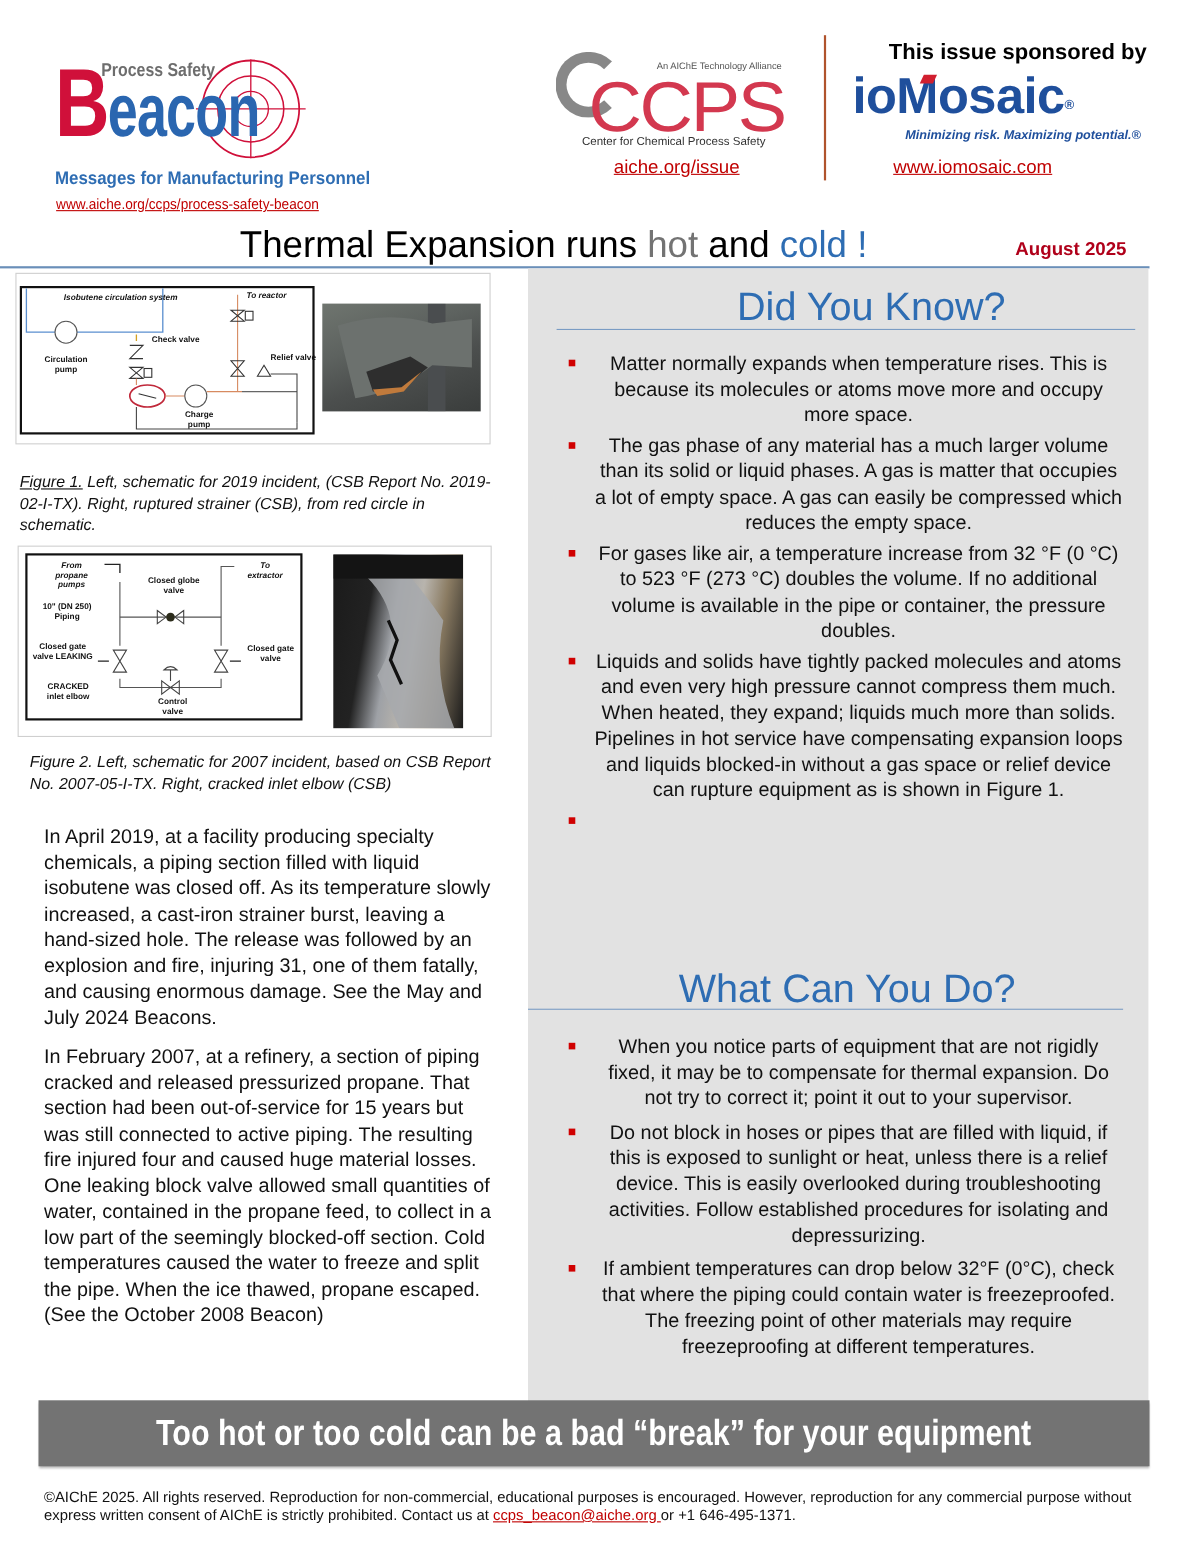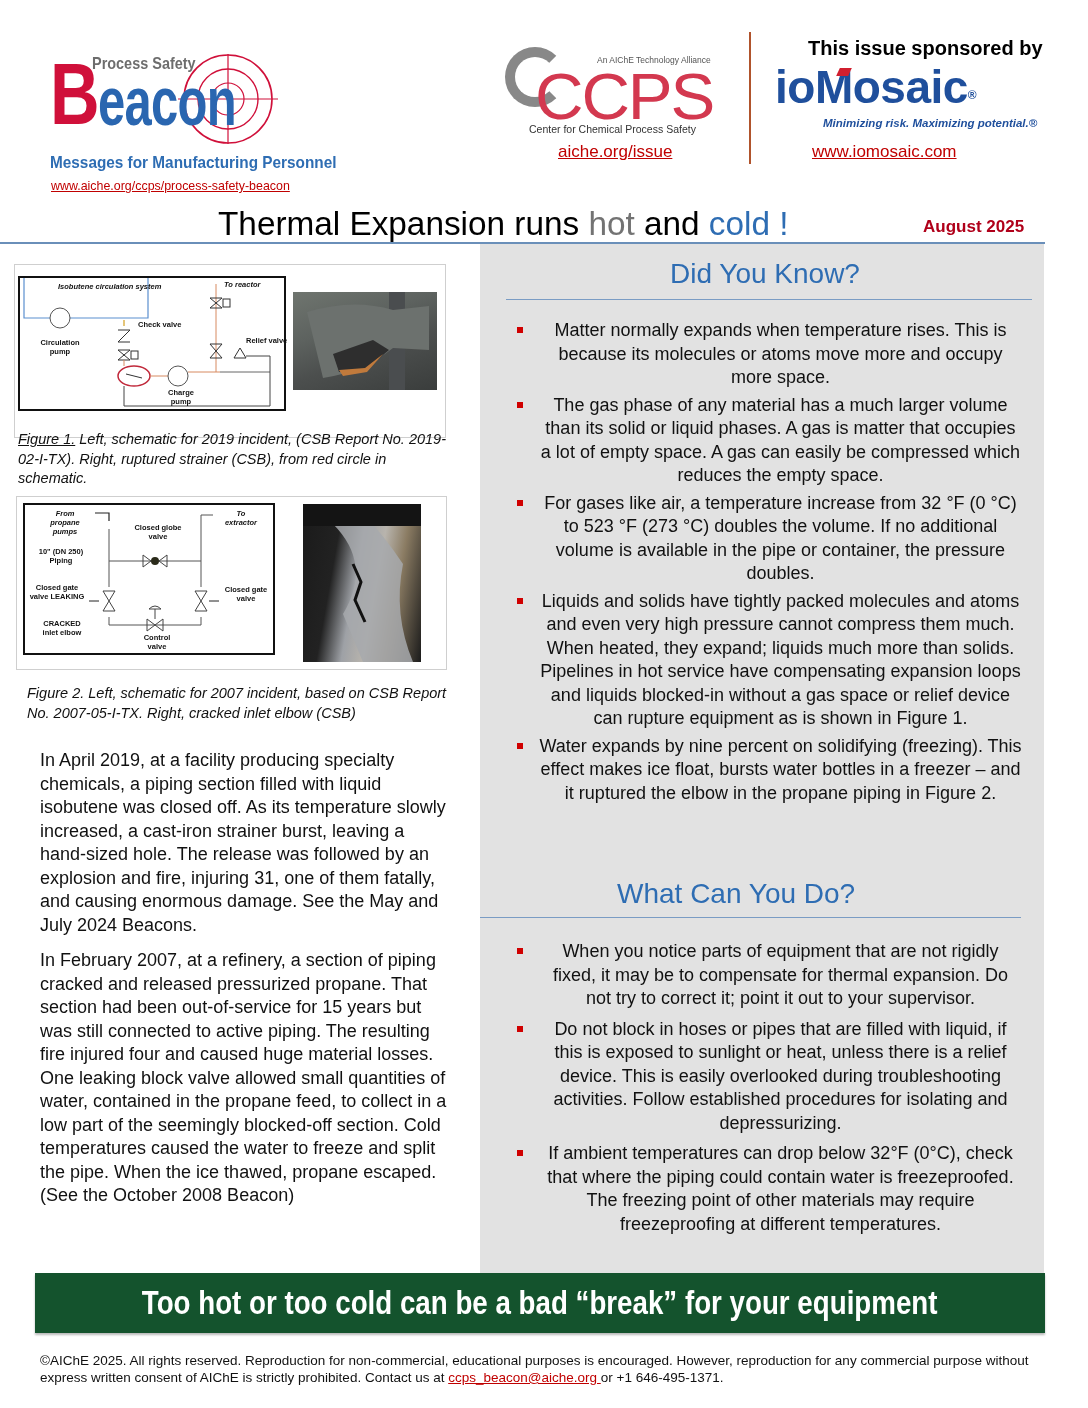--- a/index.html
+++ b/index.html
@@ -38,21 +38,21 @@
 
   
   .title { left: 218px; top: 203px; font-size: 34px; line-height: 40px; color: #000; white-space: nowrap; transform: scaleX(0.98); transform-origin: left top; }
   .title .hot { color: #737373; }
   .title .cold { color: #2e6db3; }
   .issue-date { left: 923px; top: 217px; font-weight: bold; font-size: 17px; color: #b0001a; white-space: nowrap; }
   .title-rule { left: 0px; top: 242px; width: 1045px; height: 2px; background: #6a8fb9; }
 
   
   .fig-box { border: 1px solid #cfcfcf; background: #fff; }
-  .fig1 { left: 14px; top: 264px; width: 432px; height: 174px; }
+  .fig1 { left: 14px; top: 248px; width: 432px; height: 156px; }
   .fig2 { left: 16px; top: 496px; width: 431px; height: 174px; }
   .schem { position: absolute; border: 2px solid #111; background: #fff; }
   .fig1 .schem { left: 3px; top: 11px; width: 268px; height: 135px; }
   .fig2 .schem { left: 6px; top: 6px; width: 252px; height: 152px; }
   .photo { position: absolute; overflow: hidden; }
   .fig1 .photo { left: 278px; top: 27px; width: 144px; height: 98px; background: linear-gradient(160deg,#6f756f 0%,#5d625f 35%,#4c4f4e 60%,#3a3d3c 100%); }
   .fig2 .photo { left: 286px; top: 7px; width: 118px; height: 158px; background: linear-gradient(100deg,#1a1a1a 0%,#222 28%,#9ea1a6 45%,#b8b4ad 60%,#8b7c63 75%,#1b1b1b 100%); }
 
   .schem svg { position: absolute; left: 0; top: 0; }
   .lbl { position: absolute; font-size: 7.5px; font-weight: bold; color: #111; line-height: 9px; white-space: nowrap; text-align: center; }
@@ -63,35 +63,35 @@
   .cap1 .fignum { text-decoration: underline; }
   .cap2 { left: 27px; top: 684px; }
 
   
   .story { font-size: 18px; line-height: 23.5px; color: #111; width: 412px; }
   .story1 { left: 40px; top: 749px; }
   .story2 { left: 40px; top: 949px; }
 
   
   .panel { left: 480px; top: 244px; width: 564px; height: 1030px; background: #e2e2e2; }
-  .section-head { position: absolute; font-size: 28px; color: #2e6db3; white-space: nowrap; }
+  .section-head { position: absolute; font-size: 36px; color: #2e6db3; white-space: nowrap; }
   .dyk-head { left: 190px; top: 14px; }
   .dyk-rule { position: absolute; left: 26px; top: 55px; width: 526px; height: 1px; background: #7a9cc4; }
   .wcyd-head { left: 137px; top: 634px; }
   .wcyd-rule { position: absolute; left: 0px; top: 673px; width: 541px; height: 1px; background: #7a9cc4; }
 
   .bullets { position: absolute; list-style: none; left: 32px; width: 510px; text-align: center; }
   .bullets li { position: relative; padding-left: 27px; font-size: 18px; line-height: 23.5px; color: #111; margin-bottom: 4px; }
   .bullets li .sq { position: absolute; left: 5px; top: 8px; width: 6px; height: 6px; background: #d00000; }
   .dyk-list { top: 75px; }
   .wcyd-list { top: 696px; }
   .wcyd-list li { margin-bottom: 7px; }
 
   
-  .banner { left: 35px; top: 1273px; width: 1010px; height: 60px; background: #14532d; box-shadow: 0 2px 2px #bbb; display: flex; align-items: center; justify-content: center; }
+  .banner { left: 35px; top: 1273px; width: 1010px; height: 60px; background: #737373; box-shadow: 0 2px 2px #bbb; display: flex; align-items: center; justify-content: center; }
   .banner-text { color: #fff; font-weight: bold; font-size: 33px; white-space: nowrap; transform: scaleX(0.84); }
 
   
   .footer { left: 40px; top: 1352px; width: 1010px; font-size: 13.5px; line-height: 17px; color: #111; }
   .footer .mail { color: #c00000; text-decoration: underline; }
 </style>
 </head>
 <body>
 
 <div class="abs beacon-logo">
@@ -218,21 +218,21 @@
 <p class="abs story story2">In February 2007, at a refinery, a section of piping cracked and released pressurized propane. That section had been out-of-service for 15 years but was still connected to active piping. The resulting fire injured four and caused huge material losses. One leaking block valve allowed small quantities of water, contained in the propane feed, to collect in a low part of the seemingly blocked-off section. Cold temperatures caused the water to freeze and split the pipe. When the ice thawed, propane escaped. (See the October 2008 Beacon)</p>
 
 <div class="abs panel">
   <h2 class="section-head dyk-head" style="font-weight:normal;">Did You Know?</h2>
   <div class="dyk-rule"></div>
   <ul class="bullets dyk-list">
     <li><span class="sq"></span><span>Matter normally expands when temperature rises. This is because its molecules or atoms move more and occupy more space.</span></li>
     <li><span class="sq"></span><span>The gas phase of any material has a much larger volume than its solid or liquid phases. A gas is matter that occupies a lot of empty space. A gas can easily be compressed which reduces the empty space.</span></li>
     <li><span class="sq"></span><span>For gases like air, a temperature increase from 32 °F (0 °C) to 523 °F (273 °C) doubles the volume. If no additional volume is available in the pipe or container, the pressure doubles.</span></li>
     <li><span class="sq"></span><span>Liquids and solids have tightly packed molecules and atoms and even very high pressure cannot compress them much. When heated, they expand; liquids much more than solids. Pipelines in hot service have compensating expansion loops and liquids blocked-in without a gas space or relief device can rupture equipment as is shown in Figure 1.</span></li>
-    <li><span class="sq"></span><span>Water expands by nine percent on solidifying (freezing). This effect makes ice float, bursts water bottles in a freezer – and it ruptured the elbow in the propane piping in Figure 2.</span></li>
+    <li><span class="sq"></span></li>
   </ul>
 
   <h2 class="section-head wcyd-head" style="font-weight:normal;">What Can You Do?</h2>
   <div class="wcyd-rule"></div>
   <ul class="bullets wcyd-list">
     <li><span class="sq"></span><span>When you notice parts of equipment that are not rigidly fixed, it may be to compensate for thermal expansion. Do not try to correct it; point it out to your supervisor.</span></li>
     <li><span class="sq"></span><span>Do not block in hoses or pipes that are filled with liquid, if this is exposed to sunlight or heat, unless there is a relief device. This is easily overlooked during troubleshooting activities. Follow established procedures for isolating and depressurizing.</span></li>
     <li><span class="sq"></span><span>If ambient temperatures can drop below 32°F (0°C), check that where the piping could contain water is freezeproofed. The freezing point of other materials may require freezeproofing at different temperatures.</span></li>
   </ul>
 </div>

